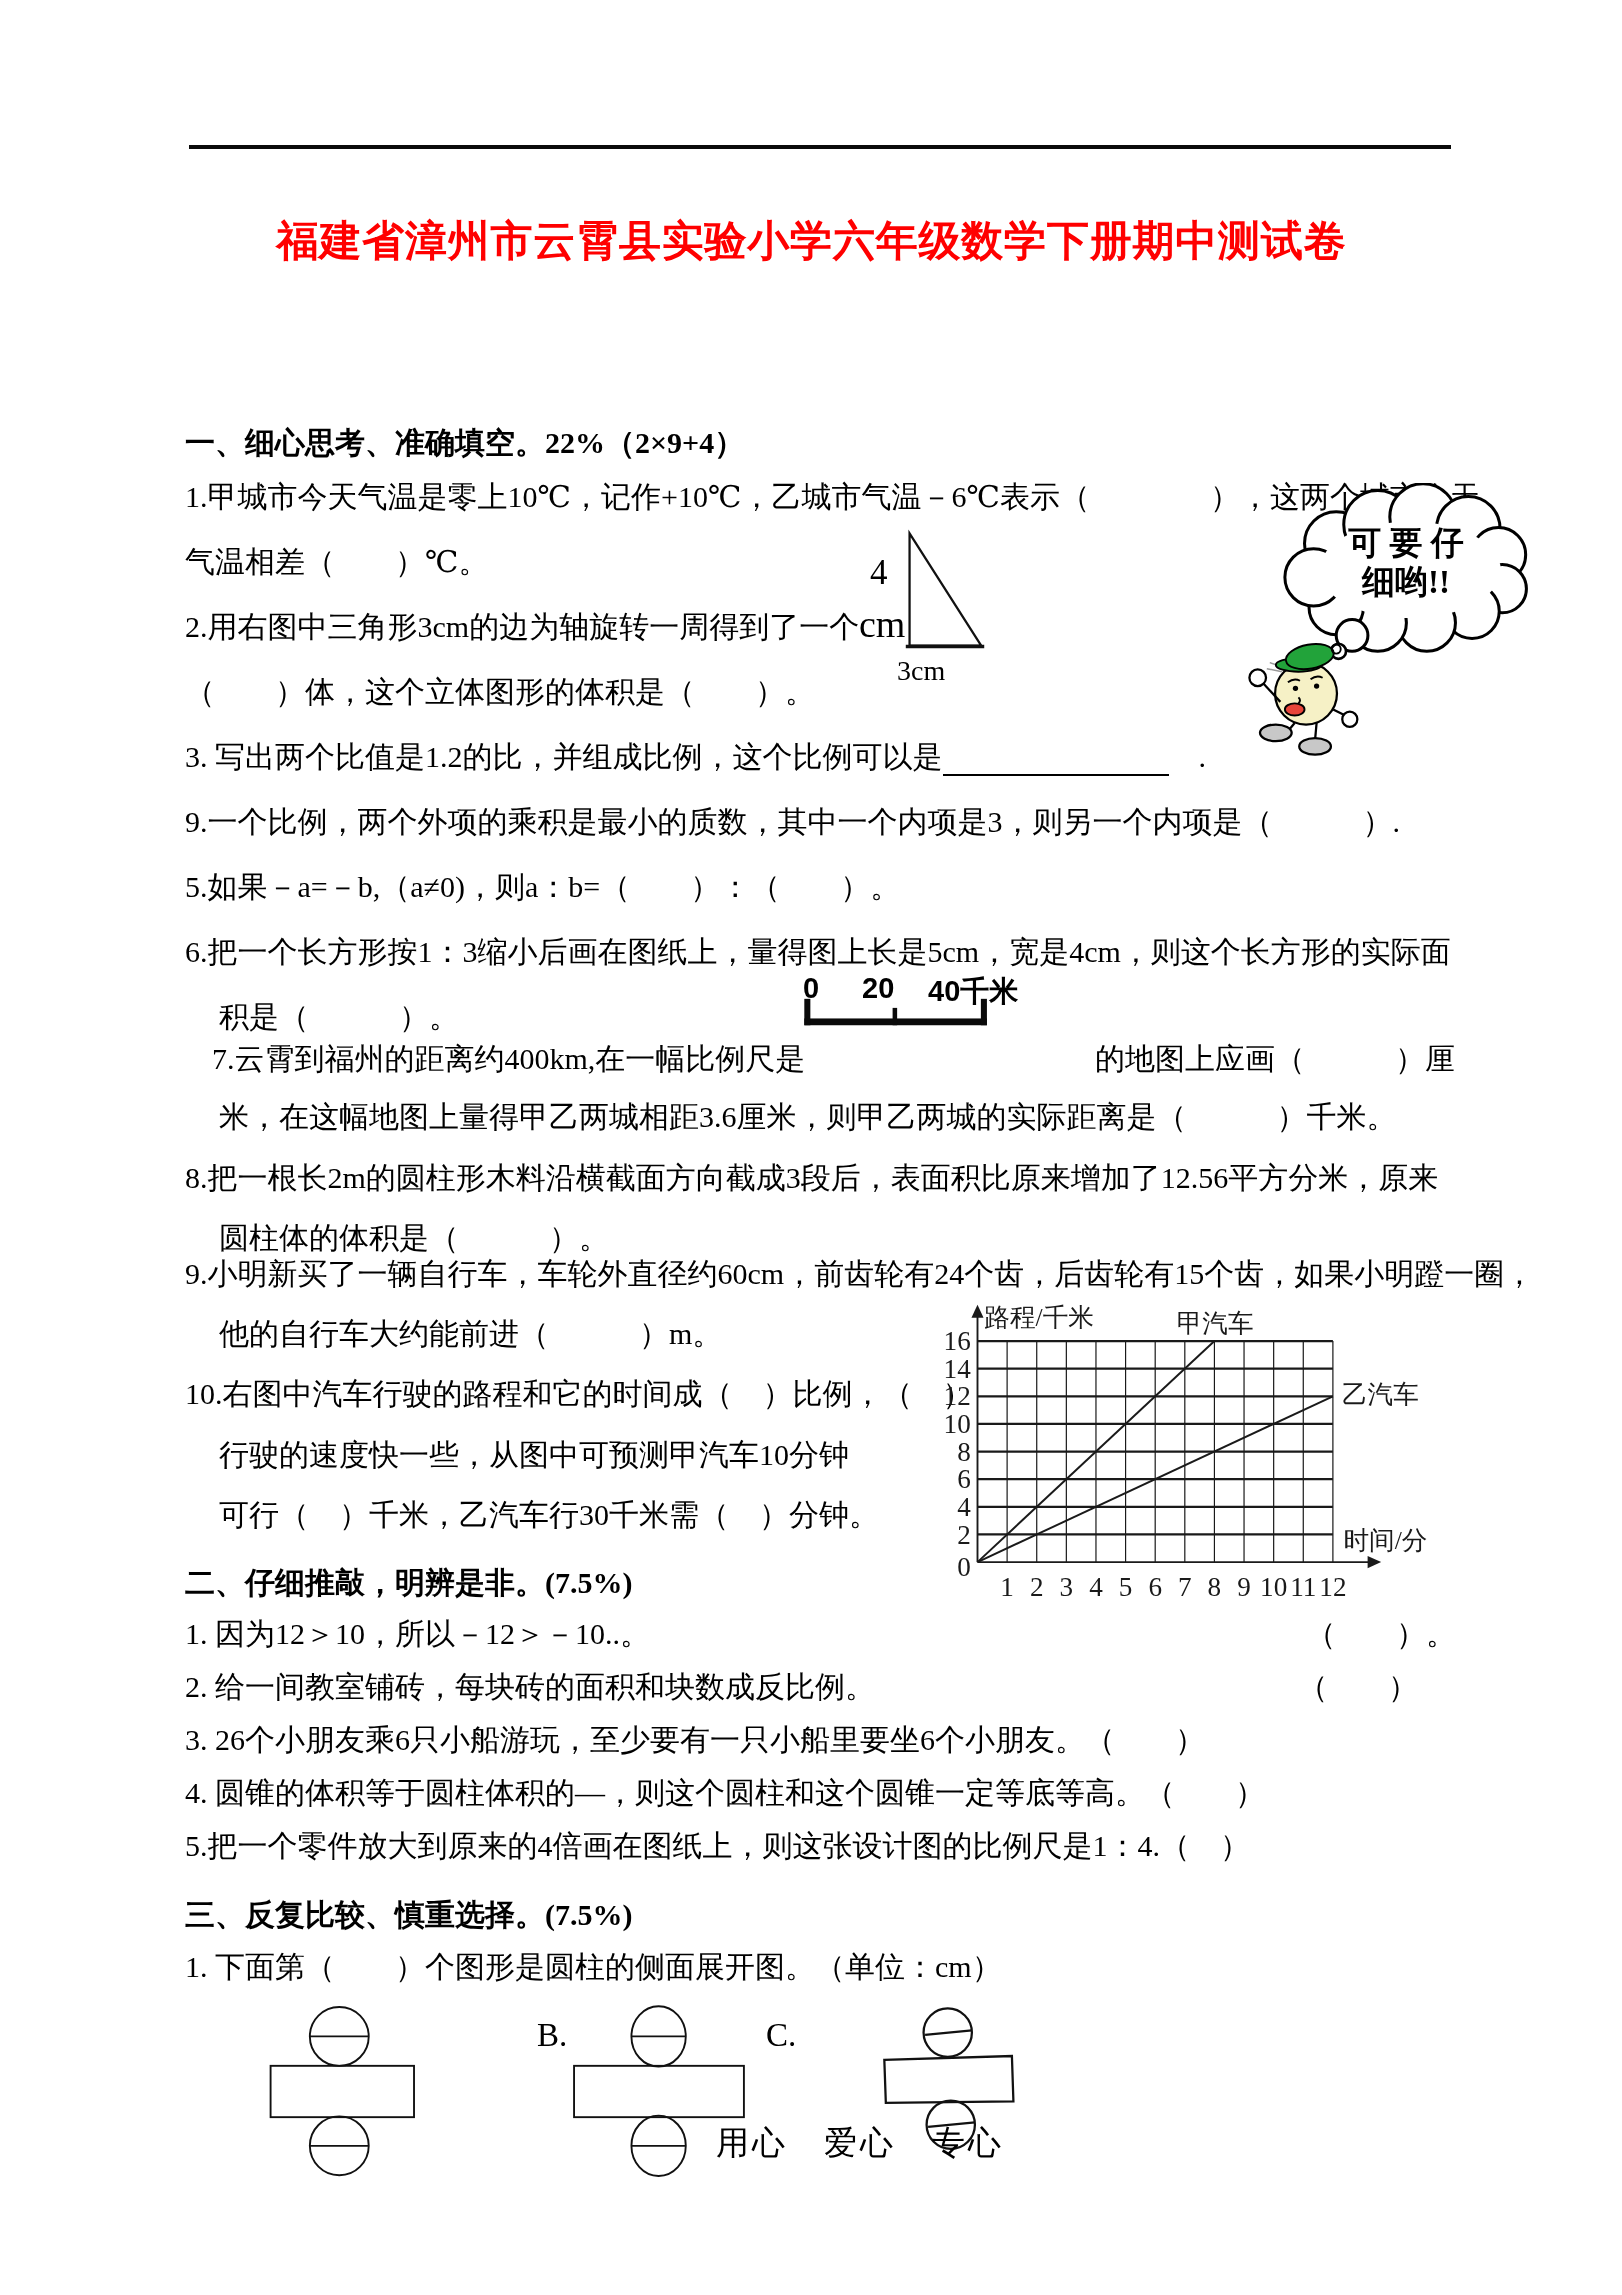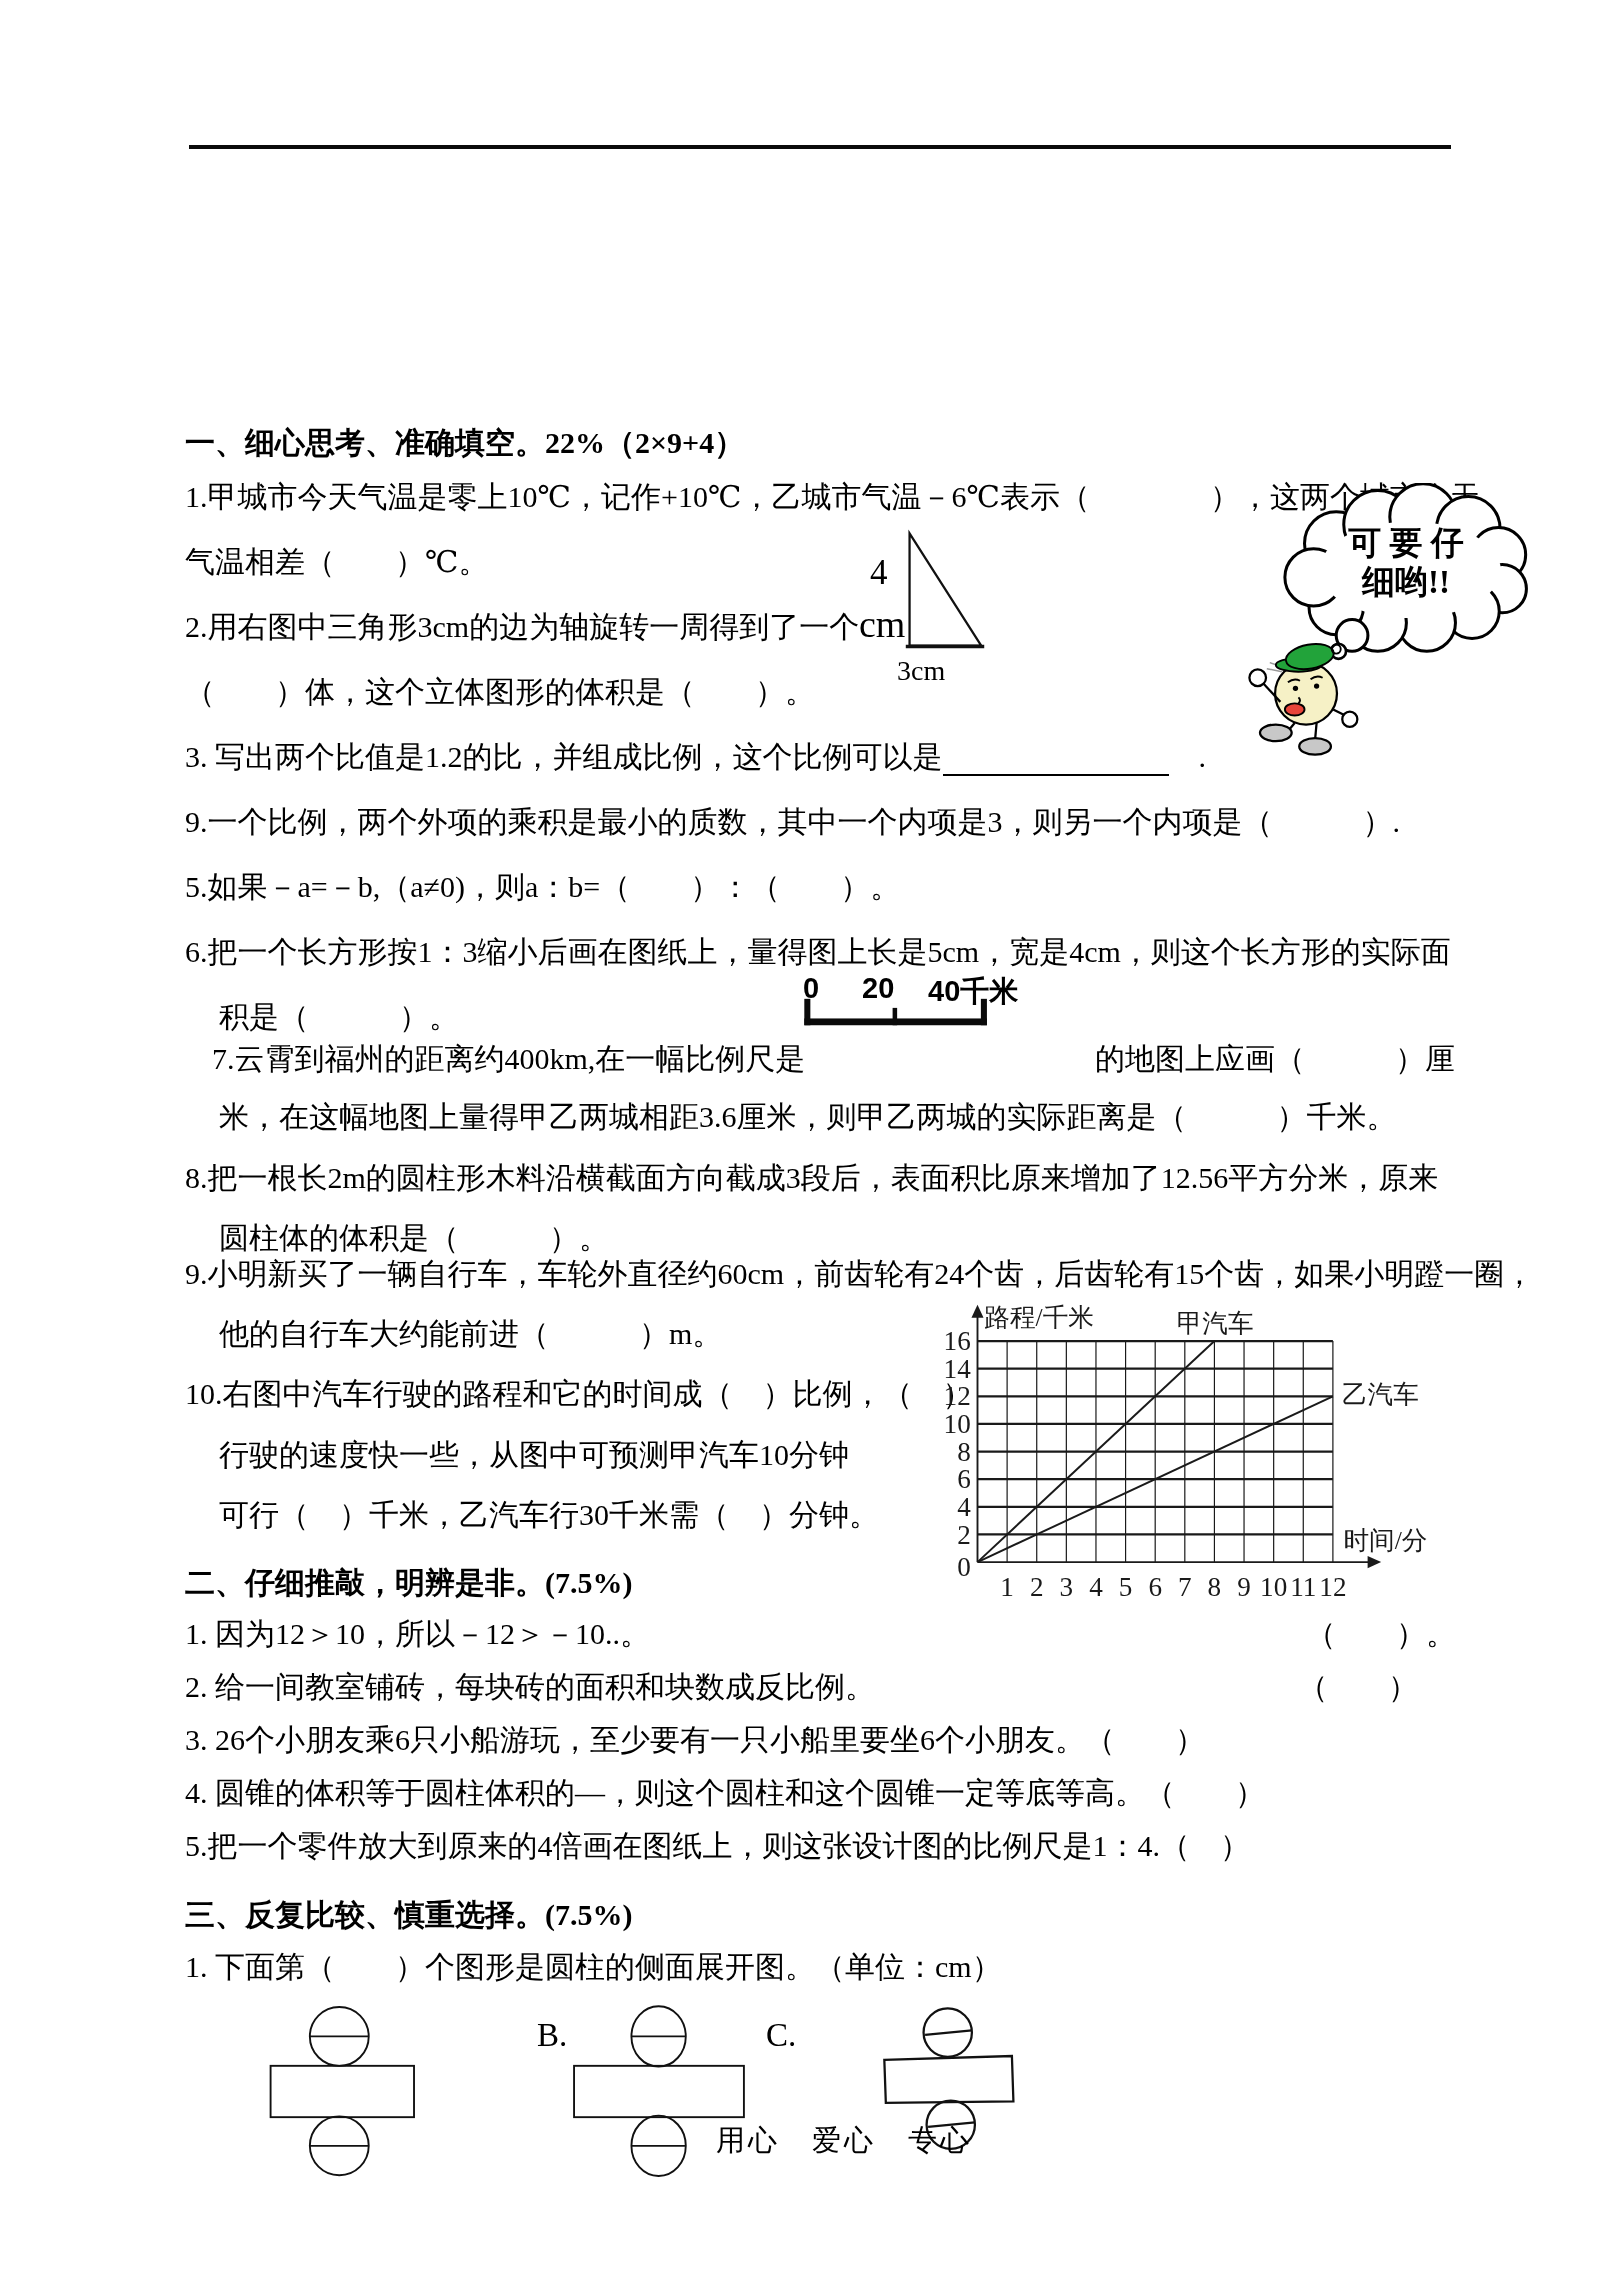--- a/index.html
+++ b/index.html
@@ -10,30 +10,31 @@
   .tline.bold{font-weight:bold;}
   .blank{display:inline-block;border-bottom:2.3px solid #000;height:32px;vertical-align:bottom;}
   #top-rule{position:absolute;left:189px;top:145px;width:1262px;height:3.8px;background:#0a0a0a;}
   #doc-title{position:absolute;left:0;top:213px;width:1623px;text-align:center;
              font-size:42px;font-weight:bold;letter-spacing:0.8px;}
   #info-line{position:absolute;left:337px;top:329px;font-size:30px;white-space:nowrap;}
   .figlabel{position:absolute;white-space:nowrap;}
   .sans{font-family:"Liberation Sans","DejaVu Sans",sans-serif;}
   #bubble-text{position:absolute;left:1322px;top:524px;width:168px;text-align:center;
                font-size:33px;line-height:39px;font-weight:600;}
-  #footer-motto{position:absolute;left:716px;top:2121px;font-size:29px;letter-spacing:3px;white-space:nowrap;}
+  #footer-motto{position:absolute;left:716px;top:2121px;font-size:33px;letter-spacing:3px;white-space:nowrap;}
   svg{display:block;}
 </style>
 </head>
 <body>
 
 <div id="page">
 
   <div id="top-rule"></div>
 
+  <div id="doc-title" style="color: rgb(255, 0, 0);">福建省漳州市云霄县实验小学六年级数学下册期中测试卷</div>
 
 
   <div id="text-layer">
       <div class="tline bold" style="left: 185px; top: 424px;">一、细心思考、准确填空。22%（2×9+4）</div>
       <div class="tline" style="left: 185px; top: 478px;">1.甲城市今天气温是零上10℃，记作+10℃，乙城市气温－6℃表示（　　　　），这两个城市今天</div>
       <div class="tline" style="left: 185px; top: 543px; text-align: right;">气温相差（　　）℃。</div>
       <div class="tline" style="left: 185px; top: 608px;">2.用右图中三角形3cm的边为轴旋转一周得到了一个</div>
       <div class="tline" style="left: 185px; top: 673px;">（　　）体，这个立体图形的体积是（　　）。</div>
       <div class="tline" style="left: 185px; top: 738px;">3. 写出两个比值是1.2的比，并组成比例，这个比例可以是<span class="blank" style="width: 226px;"></span>　.</div>
       <div class="tline" style="left: 185px; top: 803px;">9.一个比例，两个外项的乘积是最小的质数，其中一个内项是3，则另一个内项是（　　　）.</div>

